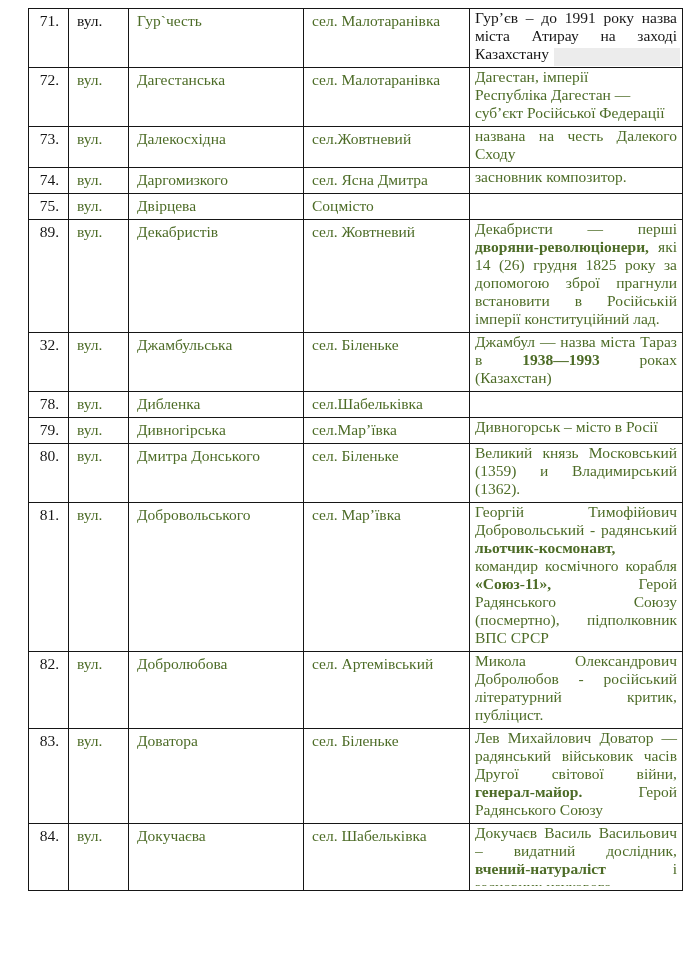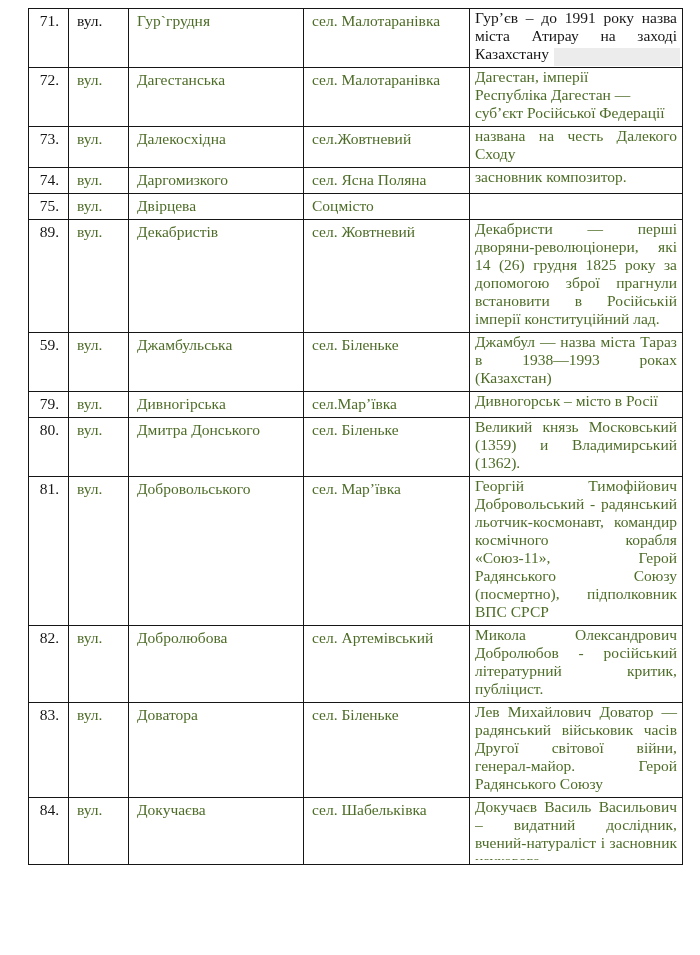--- a/index.html
+++ b/index.html
@@ -30,21 +30,21 @@
   }
   td.c-num{text-align:right;padding-right:9px;padding-left:2px;color:var(--black);}
   td.c-desc{padding:0 5px 4px 5px;position:relative;}
   .dtext{
     position:relative;z-index:1;
     text-align:justify;
     white-space:pre-line;
   }
   .dtext.clip{max-height:62px;overflow:hidden;}
   .ink-black{color:var(--black);}
-  .nb{white-space:nowrap;}
+  .nb{white-space:nowrap;font-weight:bold;}
   .tail{
     position:absolute;z-index:0;
     left:84px;right:2px;top:39px;height:18px;
     background:var(--highlight);
   }
 </style>
 </head>
 <body>
 
 <table class="street-table">
@@ -52,21 +52,21 @@
     <col style="width:40px">
     <col style="width:60px">
     <col style="width:175px">
     <col style="width:166px">
     <col style="width:213px">
   </colgroup>
   <tbody>
       <tr>
         <td class="c-num">71.</td>
         <td class="c-prefix ink-black">вул.</td>
-        <td class="c-street">Гур`грудня</td>
+        <td class="c-street">Гур`честь</td>
         <td class="c-settlement">сел. Малотаранівка</td>
         <td class="c-desc ink-black">
           <span class="tail"></span>
           <div class="dtext">Гур’єв – до 1991 року назва міста Атирау на заході Казахстану</div>
         </td>
       </tr>
       <tr>
         <td class="c-num">72.</td>
         <td class="c-prefix">вул.</td>
         <td class="c-street">Дагестанська</td>
@@ -83,21 +83,21 @@
         <td class="c-street">Далекосхідна</td>
         <td class="c-settlement">сел.Жовтневий</td>
         <td class="c-desc">
           <div class="dtext">названа на честь Далекого Сходу</div>
         </td>
       </tr>
       <tr>
         <td class="c-num">74.</td>
         <td class="c-prefix">вул.</td>
         <td class="c-street">Даргомизкого</td>
-        <td class="c-settlement">сел. Ясна Поляна</td>
+        <td class="c-settlement">сел. Ясна Дмитра</td>
         <td class="c-desc">
           <div class="dtext">засновник композитор.</div>
         </td>
       </tr>
       <tr>
         <td class="c-num">75.</td>
         <td class="c-prefix">вул.</td>
         <td class="c-street">Двірцева</td>
         <td class="c-settlement">Соцмісто</td>
         <td class="c-desc">
@@ -107,26 +107,35 @@
       <tr>
         <td class="c-num">89.</td>
         <td class="c-prefix">вул.</td>
         <td class="c-street">Декабристів</td>
         <td class="c-settlement">сел. Жовтневий</td>
         <td class="c-desc">
           <div class="dtext">Декабристи — перші <span class="nb">дворяни-революціонери,</span> які 14 (26) грудня 1825 року за допомогою зброї прагнули встановити в Російській імперії конституційний лад.</div>
         </td>
       </tr>
       <tr>
-        <td class="c-num">59.</td>
+        <td class="c-num">32.</td>
         <td class="c-prefix">вул.</td>
         <td class="c-street">Джамбульська</td>
         <td class="c-settlement">сел. Біленьке</td>
         <td class="c-desc">
           <div class="dtext">Джамбул — назва міста Тараз в <span class="nb">1938—1993</span> роках (Казахстан)</div>
+        </td>
+      </tr>
+      <tr>
+        <td class="c-num">78.</td>
+        <td class="c-prefix">вул.</td>
+        <td class="c-street">Дибленка</td>
+        <td class="c-settlement">сел.Шабельківка</td>
+        <td class="c-desc">
+          <div class="dtext"></div>
         </td>
       </tr>
       <tr>
         <td class="c-num">79.</td>
         <td class="c-prefix">вул.</td>
         <td class="c-street">Дивногірська</td>
         <td class="c-settlement">сел.Мар’ївка</td>
         <td class="c-desc">
           <div class="dtext">Дивногорськ – місто в Росії</div>
         </td>

